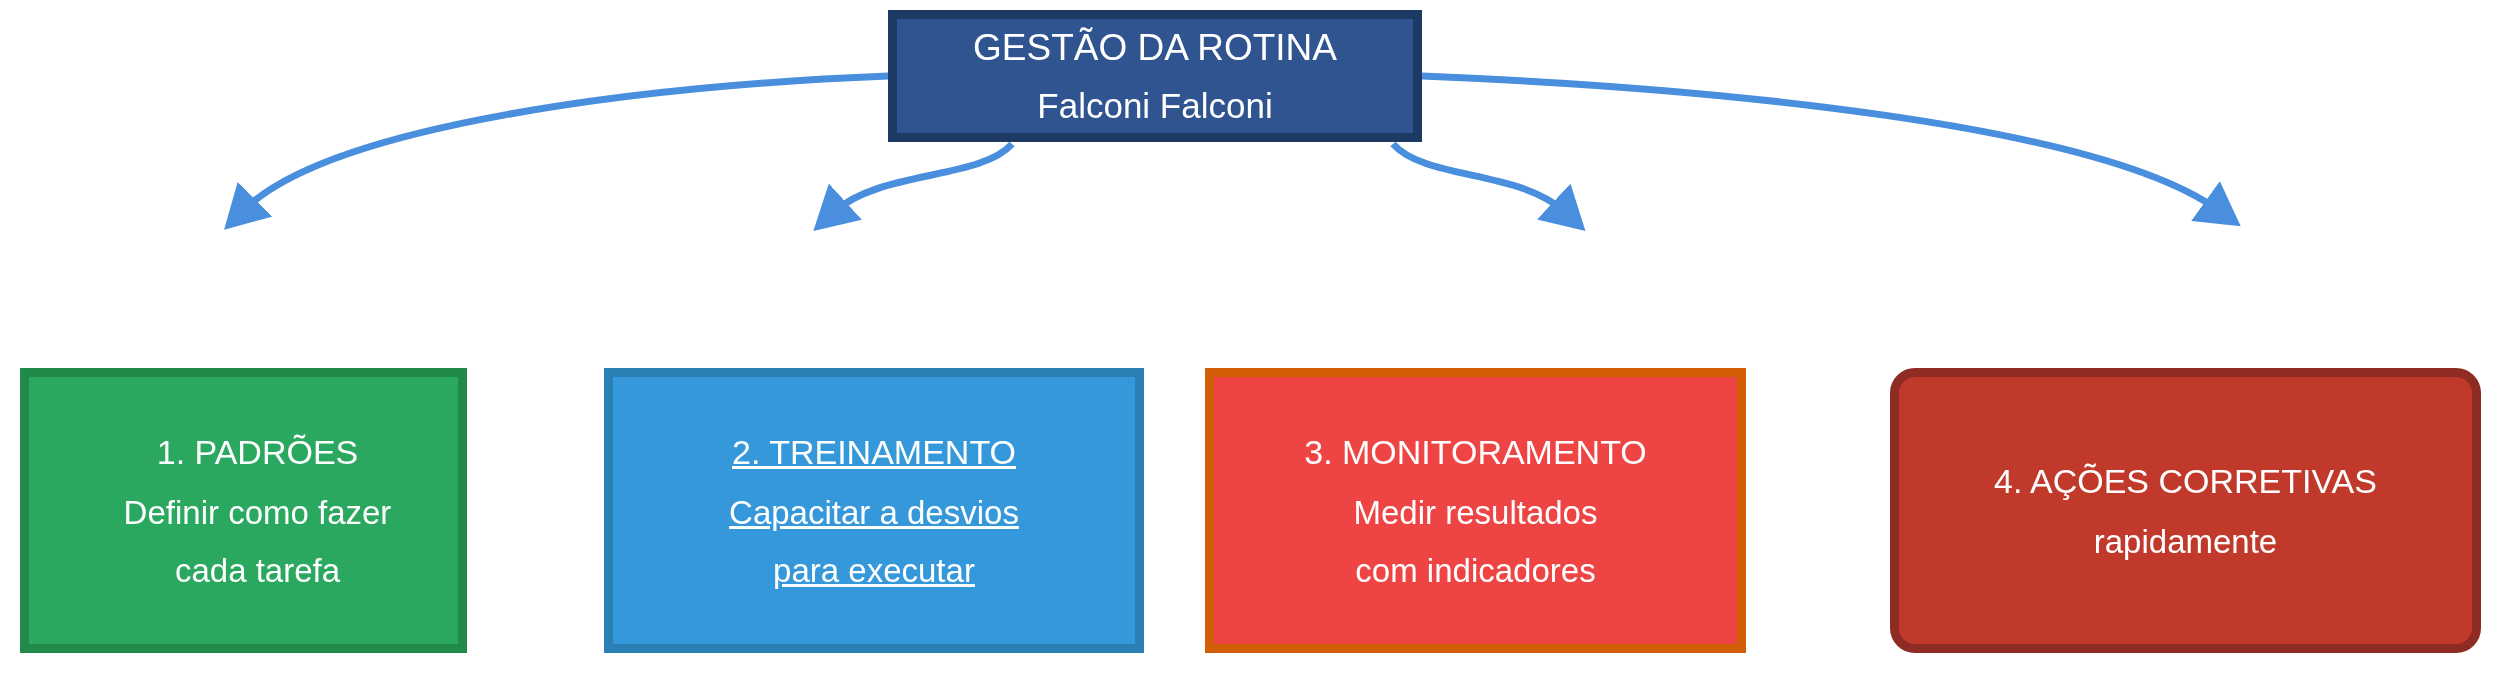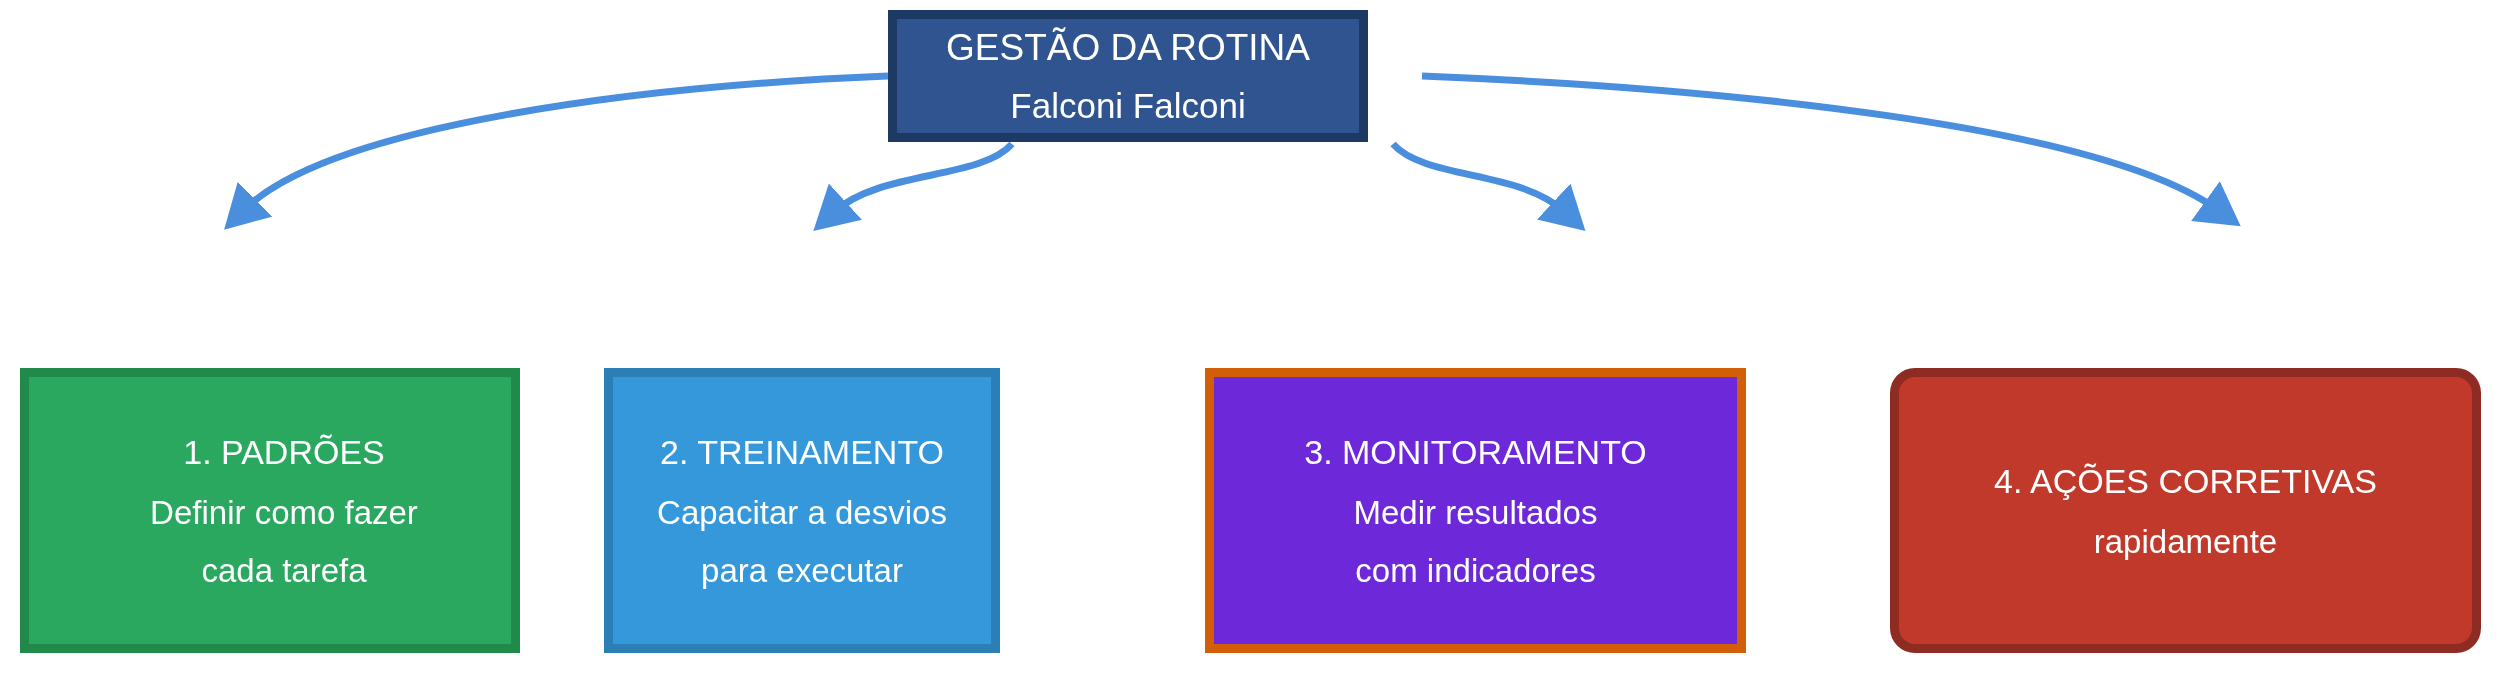--- a/index.html
+++ b/index.html
@@ -47,21 +47,21 @@
   }
   .node .node-line {
     white-space: nowrap;
     line-height: 1.0;
   }
 
   
   #node-root {
     left: 888px;
     top: 10px;
-    width: 480px;
+    width: 534px;
     height: 132px;
     background: #2f548f;
     border: 9px solid #1c3a63;
   }
   #node-root .node-title {
     font-size: 37px;
     margin-bottom: 22px;
   }
   #node-root .node-line {
     font-size: 35px;
@@ -80,35 +80,36 @@
   }
   .leaf .node-line {
     font-size: 33px;
   }
   .leaf .node-line + .node-line {
     margin-top: 25px;
   }
 
   #node-padroes {
     left: 20px;
-    width: 500px;
+    width: 447px;
     background: #2aa85f;
     border-color: #218a4b;
     padding-left: 28px;
   }
   #node-treinamento {
     left: 604px;
-    width: 396px;
+    width: 540px;
     background: #3598db;
     border-color: #2b7fb4;
+    text-decoration: underline;
   }
   #node-monitoramento {
     left: 1205px;
     width: 541px;
-    background: #6d28d9;
+    background: #ef4444;
     border-color: #d25e08;
   }
   #node-acoes {
     left: 1890px;
     width: 591px;
     background: #c0392b;
     border-color: #8e2b22;
     border-radius: 25px;
   }
 </style>

